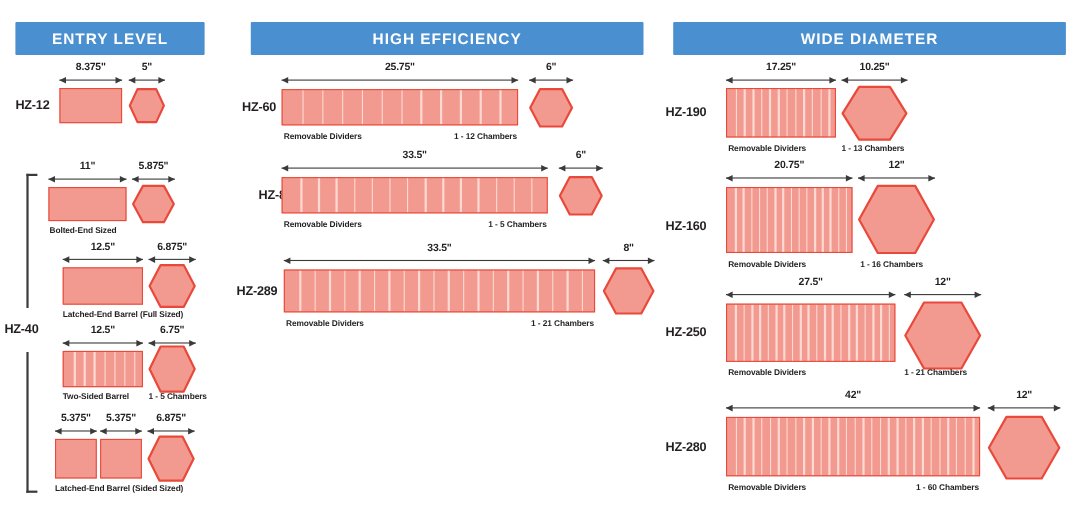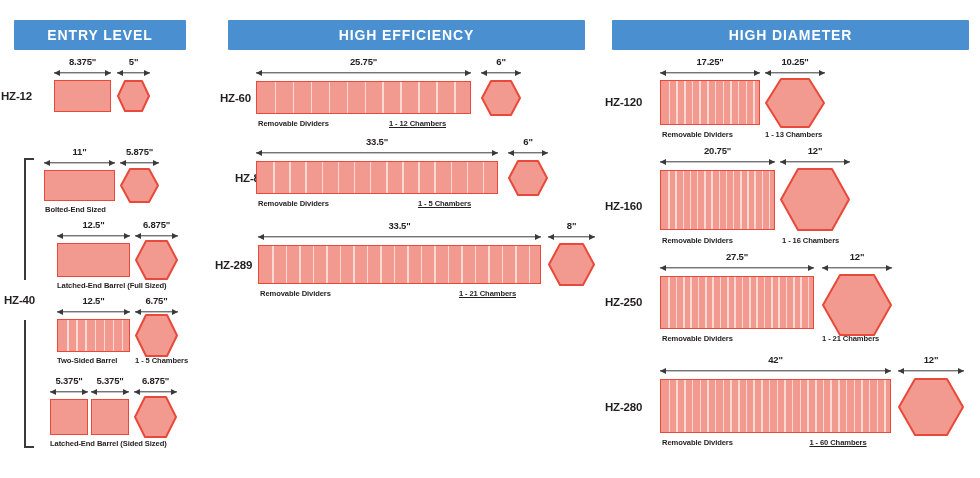--- a/index.html
+++ b/index.html
@@ -116,21 +116,21 @@
 
   
   .caption {
     position: absolute;
     font-size: 7.6px;
     font-weight: bold;
     color: #231f20;
     white-space: nowrap;
     letter-spacing: -0.1px;
   }
-  .caption.right-align { text-align: center; text-decoration: underline; }
+  .caption.right-align { text-align: right; }
 
   
   #hz40-bracket { position: absolute; }
   #hz40-bracket .brk-v {
     position: absolute;
     left: 0;
     width: 1.6px;
     background: #3a3a3a;
   }
   #hz40-bracket .brk-h {
@@ -149,21 +149,21 @@
   }
 </style>
 </head>
 <body>
 
 <div class="column" id="col-entry">
 
   <div class="col-header">ENTRY LEVEL</div>
 
   <div class="row">
-    <div class="model-label" style="left:1px; top:90px;">HZ-12</div>
+    <div class="model-label" style="left:14px; top:90px;">HZ-12</div>
 
     <div class="dim" style="left:54px; top:68px; width:57px; height:10px;">
       <div class="dim-line"></div>
       <div class="head left"></div>
       <div class="head right"></div>
       <div class="dim-label">8.375"</div>
     </div>
     <div class="barrel" style="left:54px; top:80px; width:57px; height:32px;"></div>
 
     <div class="dim" style="left:117px; top:68px; width:33px; height:10px;">
@@ -430,24 +430,24 @@
         </svg>
     </div>
 
     <div class="caption" style="left:45px; top:289px;">Removable Dividers</div>
     <div class="caption right-align" style="left:220px; top:289px; width:105px;">1 - 21 Chambers</div>
   </div>
 </div>
 
 <div class="column" id="col-wide">
 
-  <div class="col-header">HIGH DIAMETER</div>
-
-  <div class="row">
-    <div class="model-label" style="left:5px; top:96px;">HZ-120</div>
+  <div class="col-header">WIDE DIAMETER</div>
+
+  <div class="row">
+    <div class="model-label" style="left:5px; top:96px;">HZ-190</div>
 
     <div class="dim" style="left:60px; top:68px; width:100px; height:10px;">
       <div class="dim-line"></div>
       <div class="head left"></div>
       <div class="head right"></div>
       <div class="dim-label">17.25"</div>
     </div>
     <div class="barrel js-chambered" style="left:60px; top:80px; width:100px; height:45px;">
         <div class="divider" style="left: 7.69231px;"></div>
         <div class="divider" style="left: 15.3846px;"></div>

